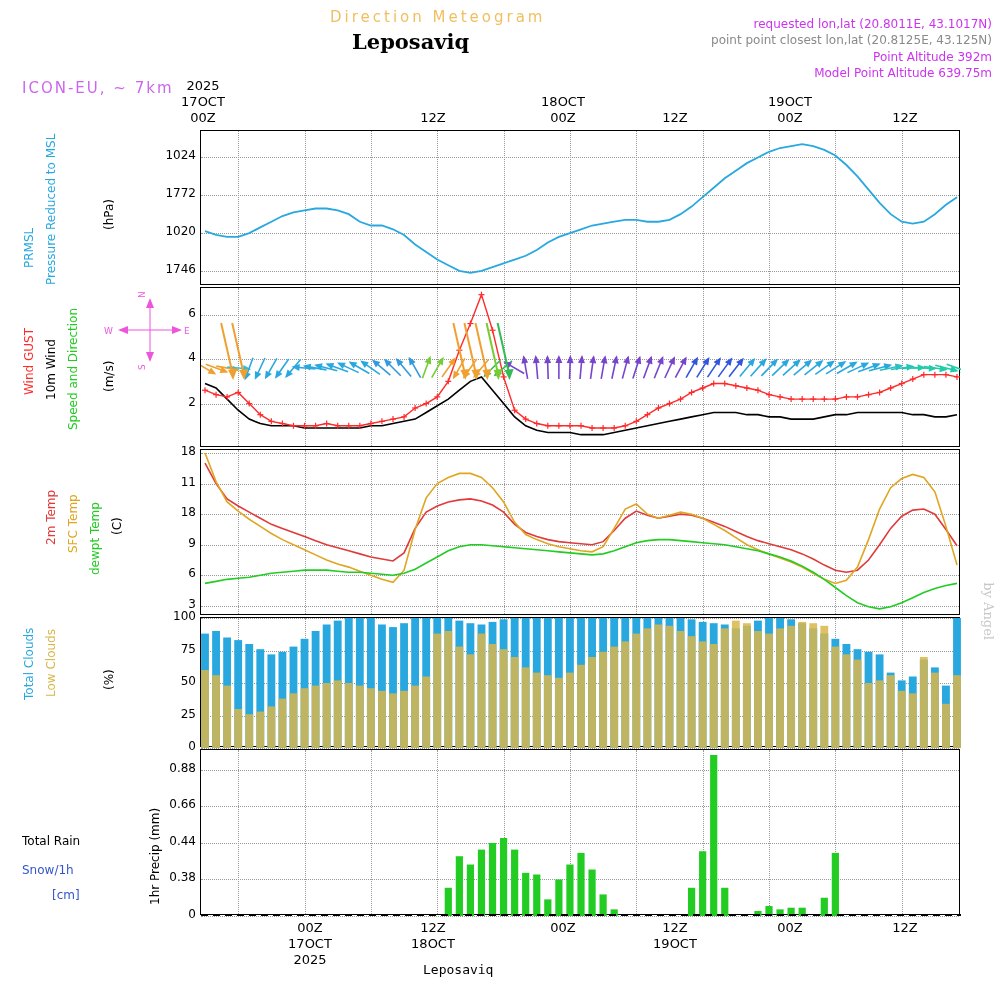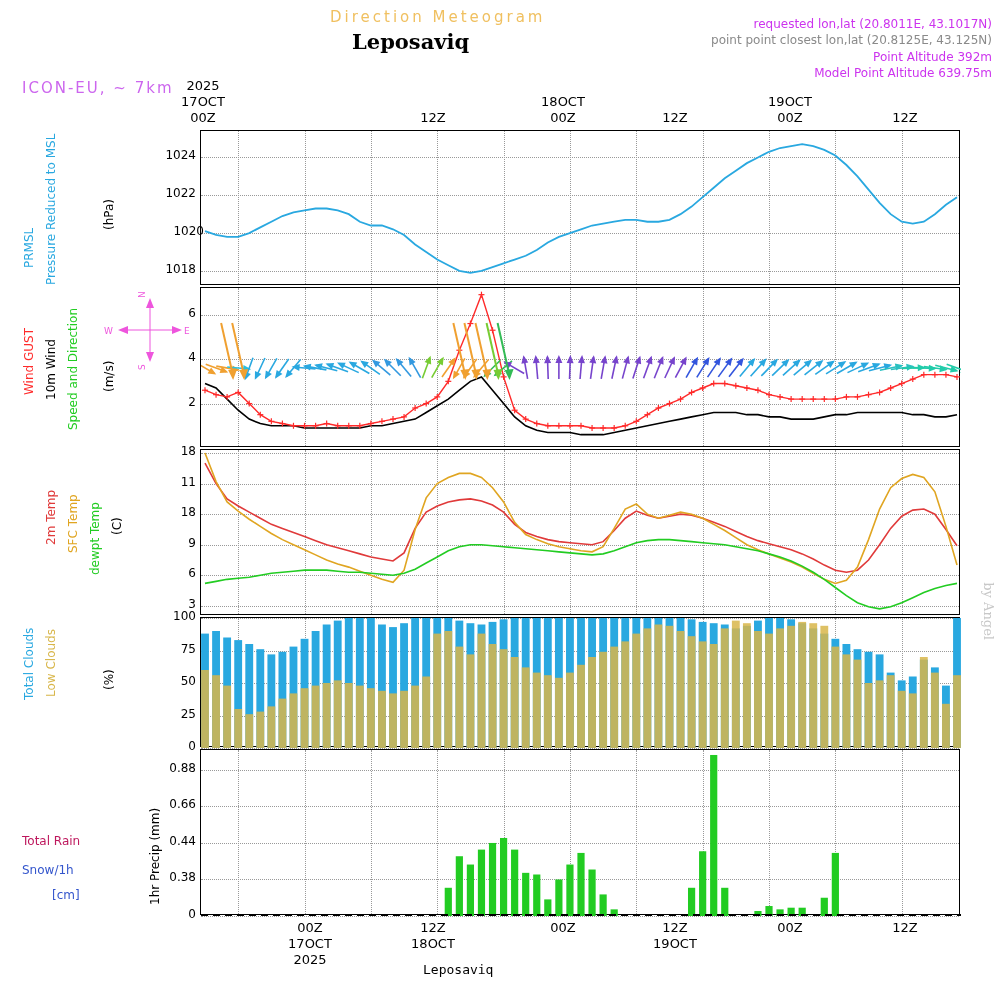--- a/index.html
+++ b/index.html
@@ -760,41 +760,41 @@
 
 <div class="lab rot" style="left:44px;top:545px;color:#e03a3a;">2m Temp</div>
 <div class="lab rot" style="left:66px;top:553px;color:#e0a521;">SFC Temp</div>
 <div class="lab rot" style="left:88px;top:575px;color:#22cc22;">dewpt Temp</div>
 <div class="lab rot" style="left:110px;top:535px;">(C)</div>
 
 <div class="lab rot" style="left:22px;top:700px;color:#29a8e0;">Total Clouds</div>
 <div class="lab rot" style="left:44px;top:697px;color:#d8b64a;">Low Clouds</div>
 <div class="lab rot" style="left:102px;top:690px;">(%)</div>
 
-<div class="lab" style="left:22px;top:834px;color:#be185d;">Total  Rain</div>
+<div class="lab" style="left:22px;top:834px;color:#000000;">Total  Rain</div>
 <div class="lab" style="left:22px;top:863px;color:#3355cc;">Snow/1h</div>
 <div class="lab" style="left:52px;top:888px;color:#3355cc;">[cm]</div>
 <div class="lab rot" style="left:148px;top:905px;">1hr Precip (mm)</div>
 
 <svg class="abs" style="left:104px;top:290px;width:92px;height:80px;">
   <line x1="46" y1="12" x2="46" y2="68" stroke="#ee55dd" stroke-width="1"></line>
   <line x1="18" y1="40" x2="74" y2="40" stroke="#ee55dd" stroke-width="1"></line>
   <polygon points="46,8 42,18 50,18" fill="#ee55dd"></polygon>
   <polygon points="46,72 42,62 50,62" fill="#ee55dd"></polygon>
   <polygon points="78,40 68,36 68,44" fill="#ee55dd"></polygon>
   <polygon points="14,40 24,36 24,44" fill="#ee55dd"></polygon>
   <text x="41" y="8" font-size="9" fill="#ee55dd" font-family="DejaVu Sans, sans-serif" transform="rotate(-90 41 8)">N</text>
   <text x="41" y="80" font-size="9" fill="#ee55dd" font-family="DejaVu Sans, sans-serif" transform="rotate(-90 41 80)">S</text>
   <text x="80" y="44" font-size="9" fill="#ee55dd" font-family="DejaVu Sans, sans-serif">E</text>
   <text x="0" y="44" font-size="9" fill="#ee55dd" font-family="DejaVu Sans, sans-serif">W</text>
 </svg>
 
-<div class="ytick" style="left: 140px; top: 261.878px; width: 56px;">1018</div>
-<div class="ytick" style="left: 148px; top: 224.073px; width: 56px;">1020</div>
-<div class="ytick" style="left: 140px; top: 186.268px; width: 56px;">1022</div>
+<div class="ytick" style="left: 140px; top: 261.878px; width: 56px;">1746</div>
+<div class="ytick" style="left: 140px; top: 224.073px; width: 56px;">1020</div>
+<div class="ytick" style="left: 140px; top: 186.268px; width: 56px;">1772</div>
 <div class="ytick" style="left: 140px; top: 148.463px; width: 56px;">1024</div>
 <div class="ytick" style="left: 140px; top: 394.556px; width: 56px;">2</div>
 <div class="ytick" style="left: 140px; top: 350.111px; width: 56px;">4</div>
 <div class="ytick" style="left: 140px; top: 305.667px; width: 56px;">6</div>
 <div class="ytick" style="left: 140px; top: 596.816px; width: 56px;">3</div>
 <div class="ytick" style="left: 140px; top: 566.264px; width: 56px;">6</div>
 <div class="ytick" style="left: 140px; top: 535.712px; width: 56px;">9</div>
 <div class="ytick" style="left: 140px; top: 505.16px; width: 56px;">18</div>
 <div class="ytick" style="left: 140px; top: 474.607px; width: 56px;">11</div>
 <div class="ytick" style="left: 140px; top: 444.055px; width: 56px;">18</div>

